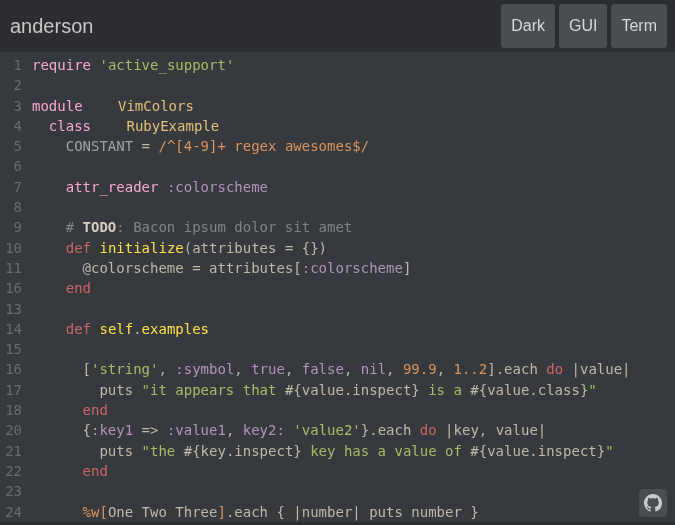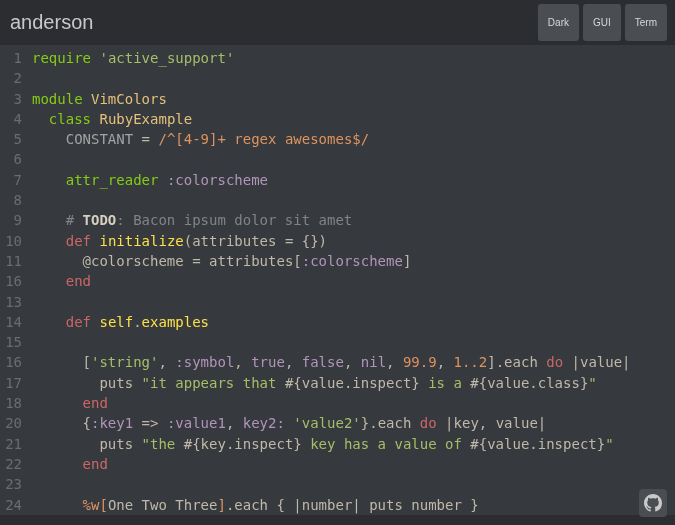--- a/index.html
+++ b/index.html
@@ -25,21 +25,21 @@
     font-family: -apple-system, "Segoe UI", Arial, sans-serif;
     font-size: 20px;
     color: #c8c8c8;
     font-weight: 400;
   }
   .tabs { display: flex; gap: 4px; }
   .tab {
     background: #4a4d52;
     color: #d8d8d8;
     font-family: -apple-system, "Segoe UI", Arial, sans-serif;
-    font-size: 10px;
+    font-size: 16px;
     padding: 13px 10px;
     border-radius: 3px;
     cursor: pointer;
   }
   .codewrap {
     background: #363a3e;
     border-top: 1px solid #363a3e;
     padding-top: 2px;
   }
   .line {
@@ -49,23 +49,23 @@
   }
   .gutter {
     width: 32px;
     text-align: right;
     padding-right: 10px;
     color: #6a6d70;
     user-select: none;
     flex-shrink: 0;
   }
   .code { flex: 1; }
-  .c-kw    { color: #84cc16; }   
+  .c-kw    { color: #f9a8d4; }   
   .c-kw2   { color: #cc6666; }   
-  .c-mod   { color: #e4c07a; }   
+  .c-mod   { color: #e4c07a; margin-left: 27px; }   
   .c-str   { color: #a7bd68; }   
   .c-cmt   { color: #808486; }   
   .c-todo  { color: #d6d0c2; font-weight: bold; }
   .c-sym   { color: #b294bb; }   
   .c-num   { color: #de935f; }   
   .c-id    { color: #c0b8a8; }   
   .c-fn    { color: #fde047; }   
   .c-const { color: #a3a3a3; }
   .c-ivar  { color: #c0b8a8; }
   .c-interp{ color: #c0b8a8; }

